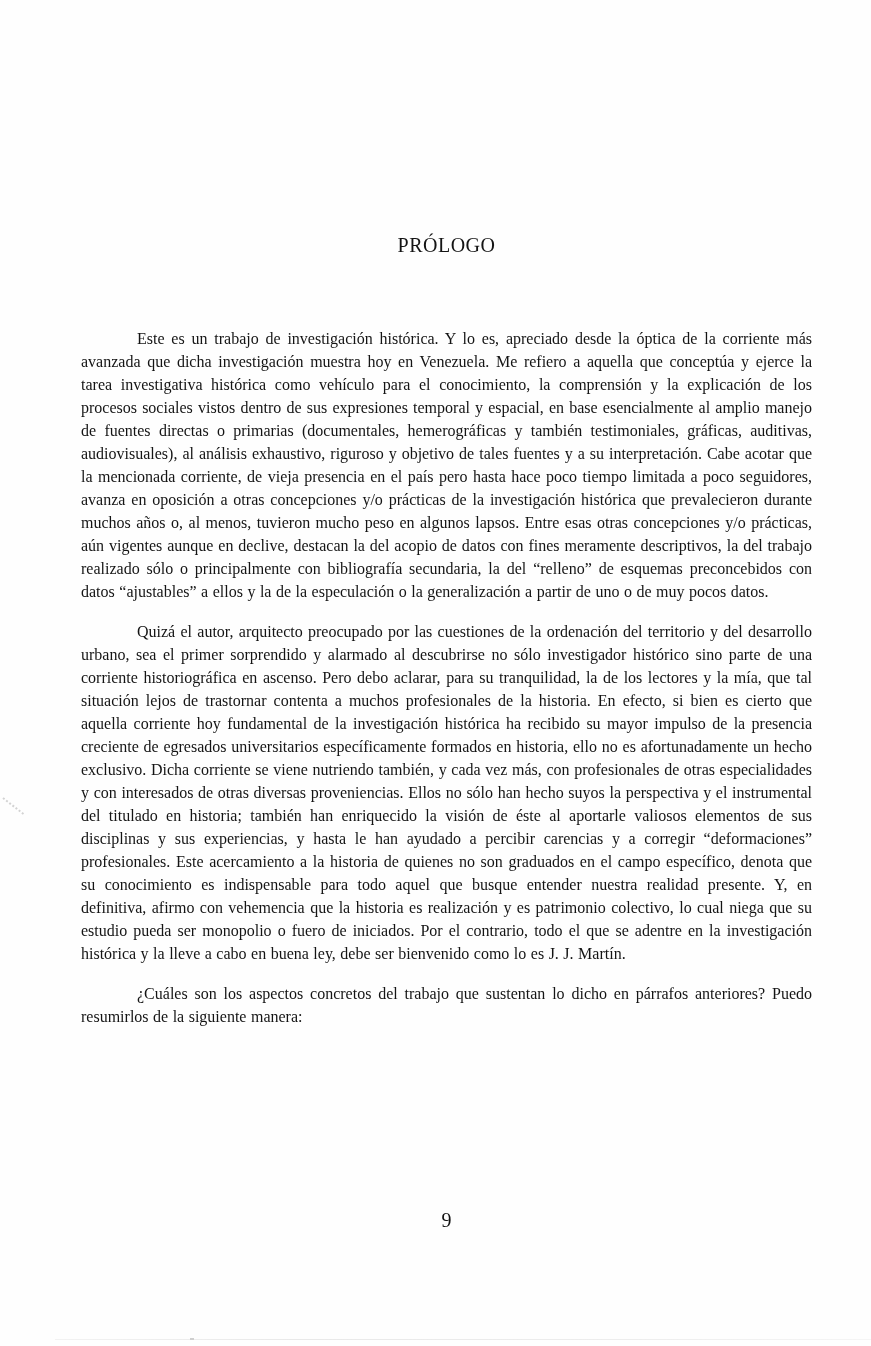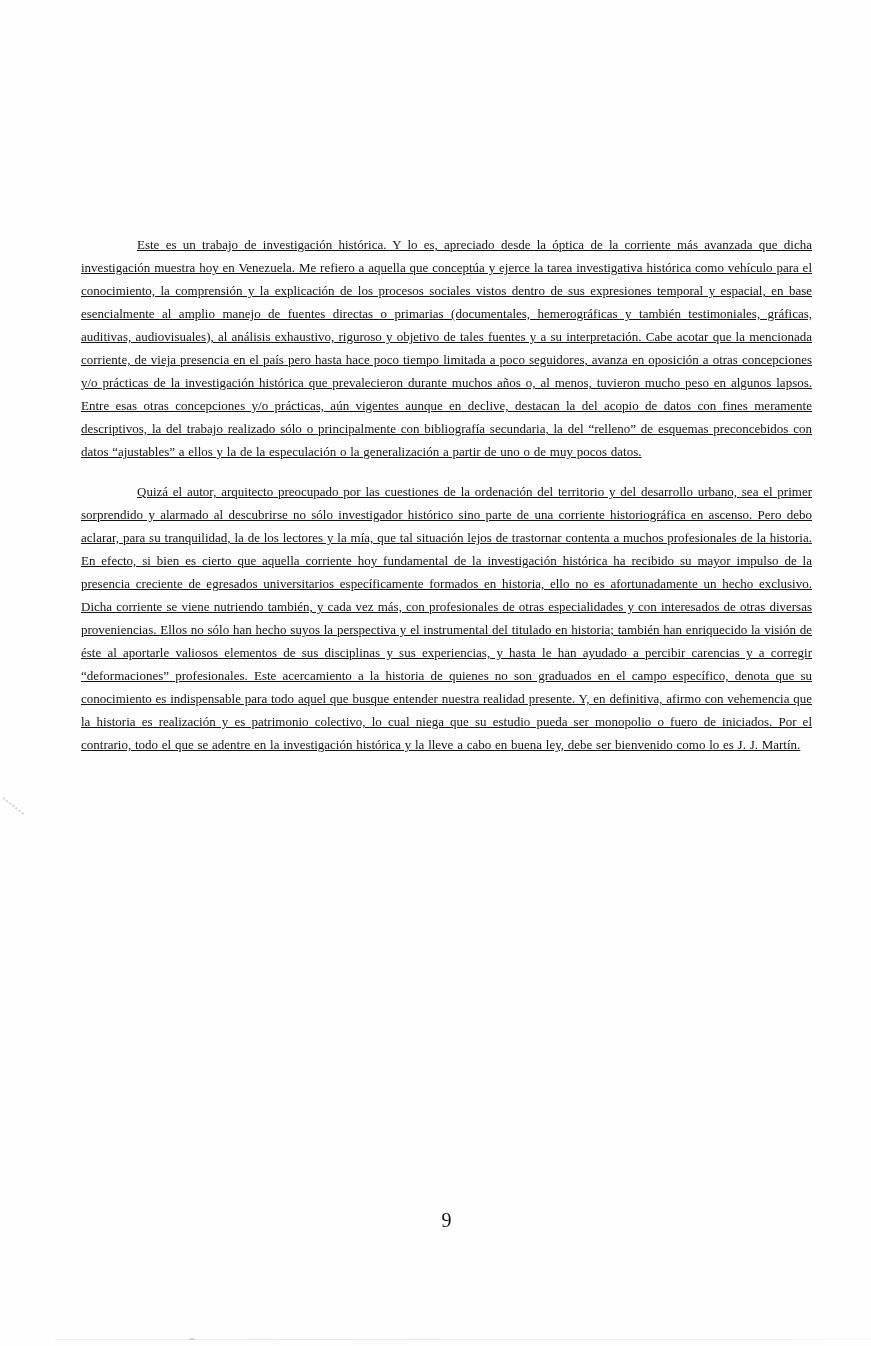--- a/index.html
+++ b/index.html
@@ -24,28 +24,27 @@
   }
   .title {
     font-size: 20px;
     font-weight: normal;
     letter-spacing: 0.5px;
     text-align: center;
     margin: 0 0 70px 0;
     line-height: 24px;
   }
   .body-par {
-    font-size: 13px;
+    font-size: 16px;
     line-height: 23px;
     text-align: justify;
     text-indent: 56px;
     margin: 0;
     hyphens: none;
     word-spacing: 0.5px;
-    text-decoration: underline;
   }
   .body-par + .body-par {
     margin-top: 17px;
   }
   .page-number {
     position: absolute;
     left: 81px;
     width: 731px;
     top: 1208px;
     text-align: center;
@@ -80,25 +79,27 @@
     height: 2px;
     background: #cfcfcf;
   }
 </style>
 </head>
 <body>
 
 <div class="scan-page">
 
   <div class="content">
+    <h1 class="title">PRÓLOGO</h1>
 
     <p class="body-par">Este es un trabajo de investigación histórica. Y lo es, apreciado desde la óptica de la corriente más avanzada que dicha investigación muestra hoy en Venezuela. Me refiero a aquella que conceptúa y ejerce la tarea investigativa histórica como vehículo para el conocimiento, la comprensión y la explicación de los procesos sociales vistos dentro de sus expresiones temporal y espacial, en base esencialmente al amplio manejo de fuentes directas o primarias (documentales, hemerográficas y también testimoniales, gráficas, auditivas, audiovisuales), al análisis exhaustivo, riguroso y objetivo de tales fuentes y a su interpretación. Cabe acotar que la mencionada corriente, de vieja presencia en el país pero hasta hace poco tiempo limitada a poco seguidores, avanza en oposición a otras concepciones y/o prácticas de la investigación histórica que prevalecieron durante muchos años o, al menos, tuvieron mucho peso en algunos lapsos. Entre esas otras concepciones y/o prácticas, aún vigentes aunque en declive, destacan la del acopio de datos con fines meramente descriptivos, la del trabajo realizado sólo o principalmente con bibliografía secundaria, la del “relleno” de esquemas preconcebidos con datos “ajustables” a ellos y la de la especulación o la generalización a partir de uno o de muy pocos datos.</p>
 
     <p class="body-par">Quizá el autor, arquitecto preocupado por las cuestiones de la ordenación del territorio y del desarrollo urbano, sea el primer sorprendido y alarmado al descubrirse no sólo investigador histórico sino parte de una corriente historiográfica en ascenso. Pero debo aclarar, para su tranquilidad, la de los lectores y la mía, que tal situación lejos de trastornar contenta a muchos profesionales de la historia. En efecto, si bien es cierto que aquella corriente hoy fundamental de la investigación histórica ha recibido su mayor impulso de la presencia creciente de egresados universitarios específicamente formados en historia, ello no es afortunadamente un hecho exclusivo. Dicha corriente se viene nutriendo también, y cada vez más, con profesionales de otras especialidades y con interesados de otras diversas proveniencias. Ellos no sólo han hecho suyos la perspectiva y el instrumental del titulado en historia; también han enriquecido la visión de éste al aportarle valiosos elementos de sus disciplinas y sus experiencias, y hasta le han ayudado a percibir carencias y a corregir “deformaciones” profesionales. Este acercamiento a la historia de quienes no son graduados en el campo específico, denota que su conocimiento es indispensable para todo aquel que busque entender nuestra realidad presente. Y, en definitiva, afirmo con vehemencia que la historia es realización y es patrimonio colectivo, lo cual niega que su estudio pueda ser monopolio o fuero de iniciados. Por el contrario, todo el que se adentre en la investigación histórica y la lleve a cabo en buena ley, debe ser bienvenido como lo es J. J. Martín.</p>
 
+    <p class="body-par">¿Cuáles son los aspectos concretos del trabajo que sustentan lo dicho en párrafos anteriores? Puedo resumirlos de la siguiente manera:</p>
   </div>
 
   <div class="page-number">9</div>
 
   <div class="scratch-mark"></div>
   <div class="bottom-scan-line"></div>
   <div class="bottom-speck"></div>
 
 </div>
 

